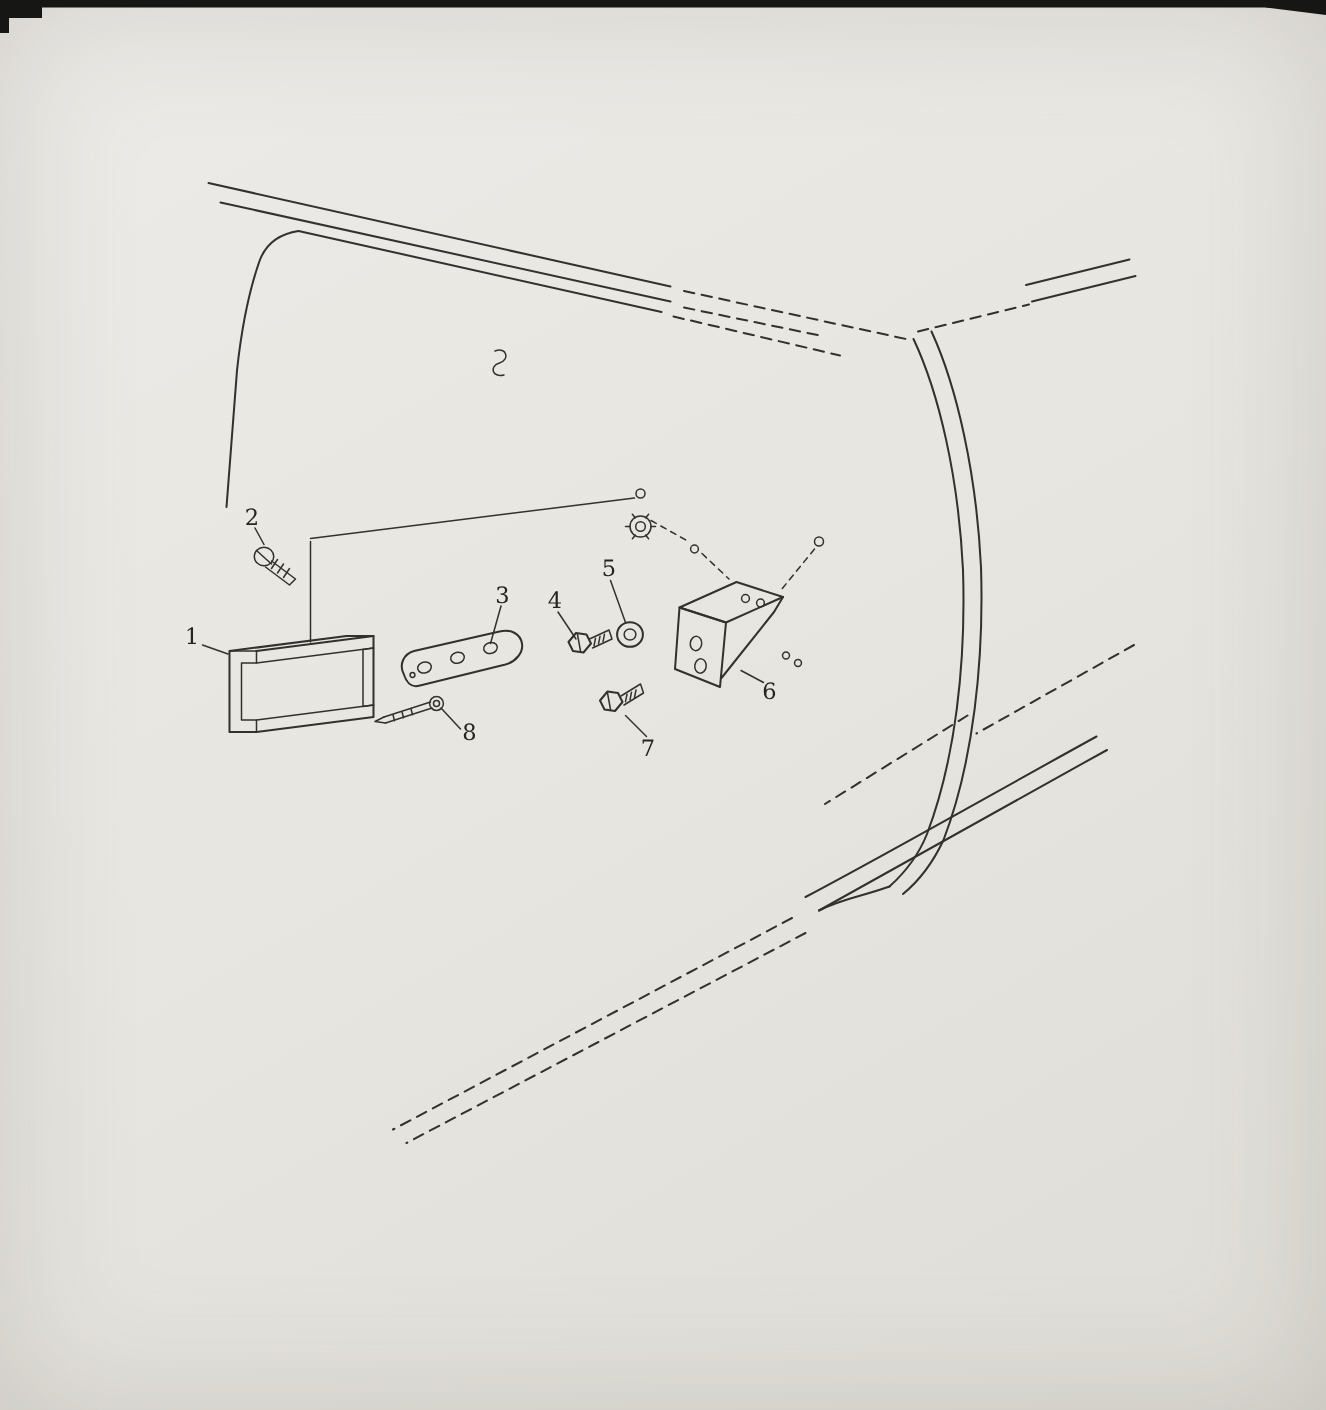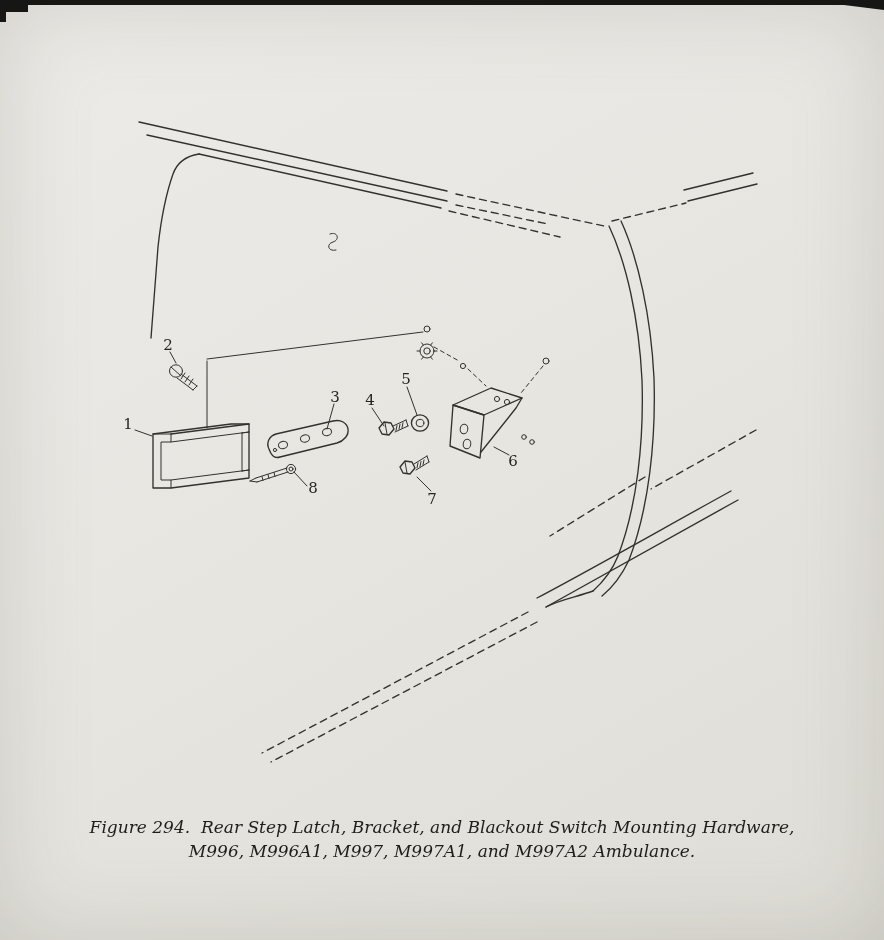--- a/index.html
+++ b/index.html
@@ -164,18 +164,14 @@
 
   <div class="callout" style="left:128px;top:424px">1</div>
   <div class="callout" style="left:168px;top:345px">2</div>
   <div class="callout" style="left:335px;top:397px">3</div>
   <div class="callout" style="left:370px;top:400px">4</div>
   <div class="callout" style="left:406px;top:379px">5</div>
   <div class="callout" style="left:513px;top:461px">6</div>
   <div class="callout" style="left:432px;top:499px">7</div>
   <div class="callout" style="left:313px;top:488px">8</div>
 
-  <div class="caption">
-    <div>Figure 294.&nbsp; Rear Step Latch, Bracket, and Blackout Switch Mounting Hardware,</div>
-    <div>M996, M996A1, M997, M997A1, and M997A2 Ambulance.</div>
-  </div>
 
 </div>
 
 </body></html>

